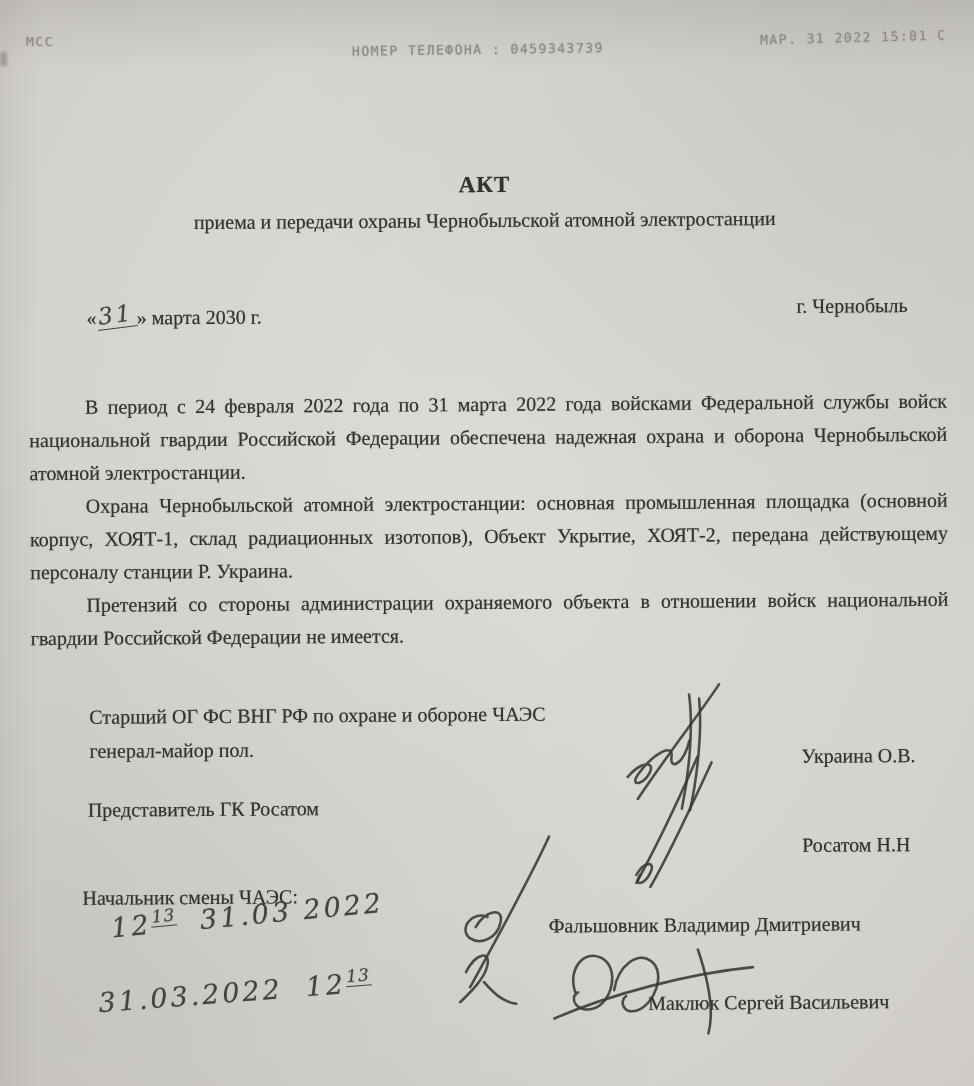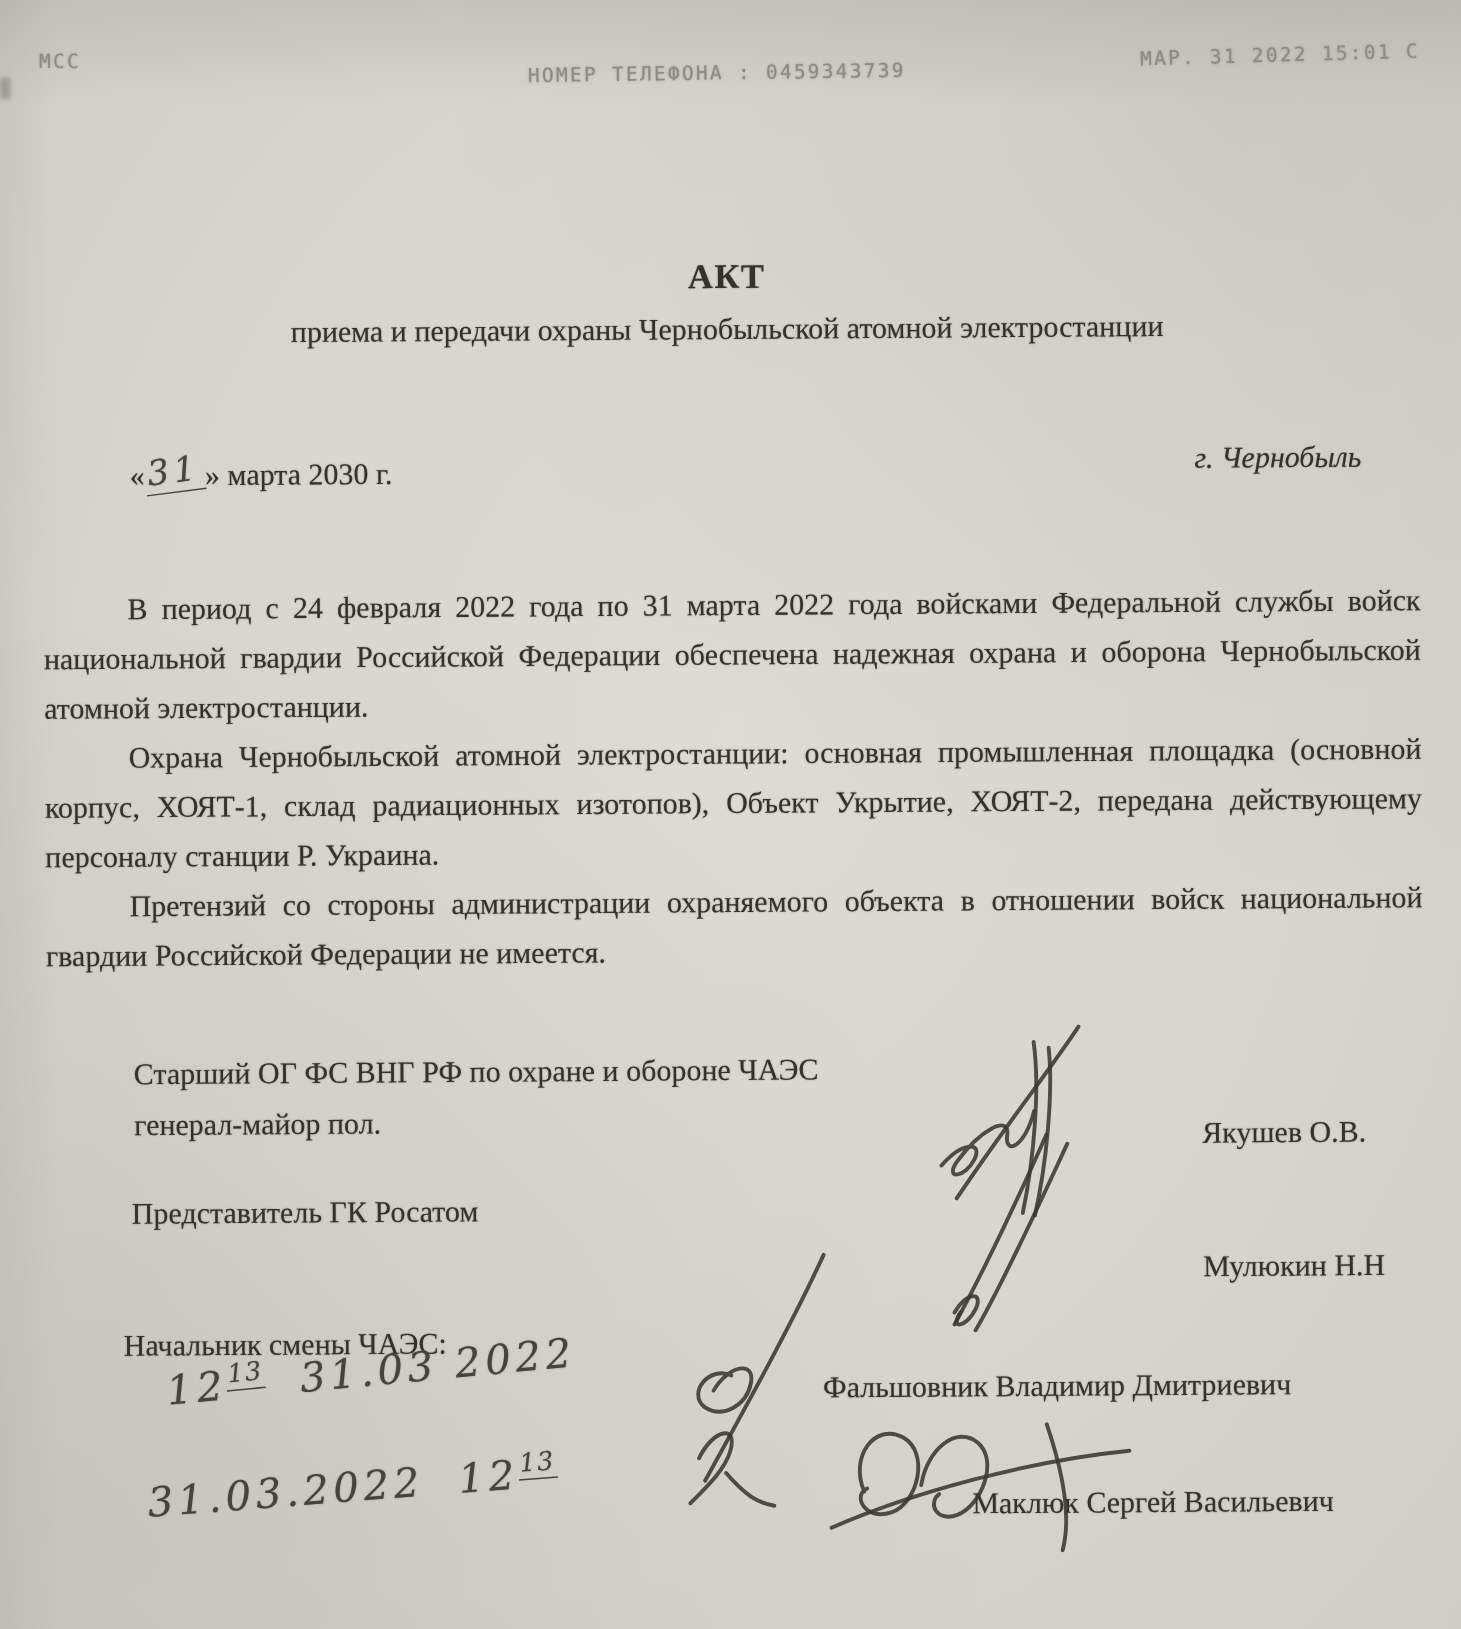--- a/index.html
+++ b/index.html
@@ -53,21 +53,21 @@
     font-size:23px; font-weight:bold;
     letter-spacing:1px;
   }
   .doc-subtitle{
     left:0; right:0; top:209px;
     text-align:center;
     font-size:20px;
   }
 
   .date-line{ left:88px; top:301px; font-size:20px; }
-  .place-line{ left:798px; top:297px; font-size:20px;font-style:italic; }
+  .place-line{ left:798px; top:297px; font-size:20px; }
 
   .hand{
     font-family:"DejaVu Serif", serif;
     font-style:italic;
     color:#46433d;
     text-shadow:0 0 1px rgba(70,67,61,0.5);
     letter-spacing:3px;
   }
   .day-hw{
     display:inline-block;
@@ -143,24 +143,24 @@
     <div class="typed place-line">г. Чернобыль</div>
 
     <div class="body-text">
       <p>В период с 24 февраля 2022 года по 31 марта 2022 года войсками Федеральной службы войск национальной гвардии Российской Федерации обеспечена надежная охрана и оборона Чернобыльской атомной электростанции.</p>
       <p>Охрана Чернобыльской атомной электростанции: основная промышленная площадка (основной корпус, ХОЯТ-1, склад радиационных изотопов), Объект Укрытие, ХОЯТ-2, передана действующему персоналу станции Р. Украина.</p>
       <p>Претензий со стороны администрации охраняемого объекта в отношении войск национальной гвардии Российской Федерации не имеется.</p>
     </div>
 
     <div class="typed sig-role" style="left:88px; top:703px;">Старший ОГ ФС ВНГ РФ по охране и обороне ЧАЭС</div>
     <div class="typed sig-role" style="left:88px; top:737px;">генерал-майор пол.</div>
-    <div class="typed sig-name" style="left:800px; top:747px;">Якушев О.В.</div>
+    <div class="typed sig-name" style="left:800px; top:747px;">Украина О.В.</div>
 
     <div class="typed sig-role" style="left:86px; top:796px;">Представитель ГК Росатом</div>
-    <div class="typed sig-name" style="left:800px; top:836px;">Мулюкин Н.Н</div>
+    <div class="typed sig-name" style="left:800px; top:836px;">Росатом Н.Н</div>
 
     <div class="typed sig-role" style="left:80px; top:884px;">Начальник смены ЧАЭС:</div>
     <div class="hw-line hand" style="left:108px; top:898px; transform:rotate(-5deg);">
       <span>12</span><span class="hw-sup">13</span>&nbsp;&nbsp;<span>31.03 2022</span>
     </div>
     <div class="typed sig-name" style="left:546px; top:915px;">Фальшовник Владимир Дмитриевич</div>
 
     <div class="hw-line hand" style="left:95px; top:975px; transform:rotate(-4deg);">
       <span>31.03.2022</span>&nbsp;&nbsp;<span>12</span><span class="hw-sup">13</span>
     </div>

